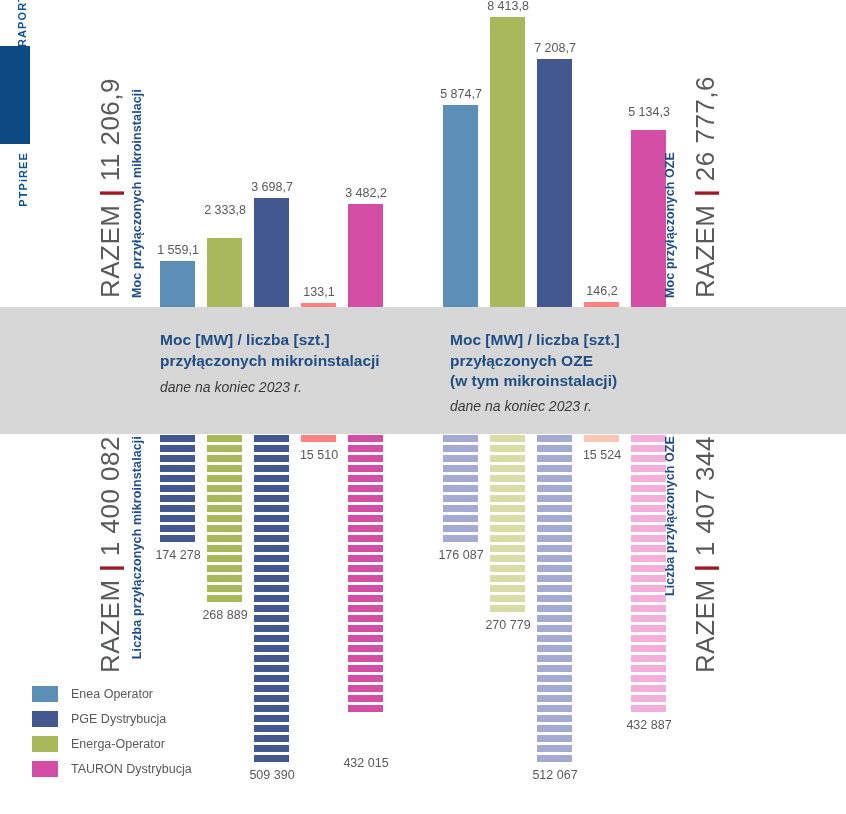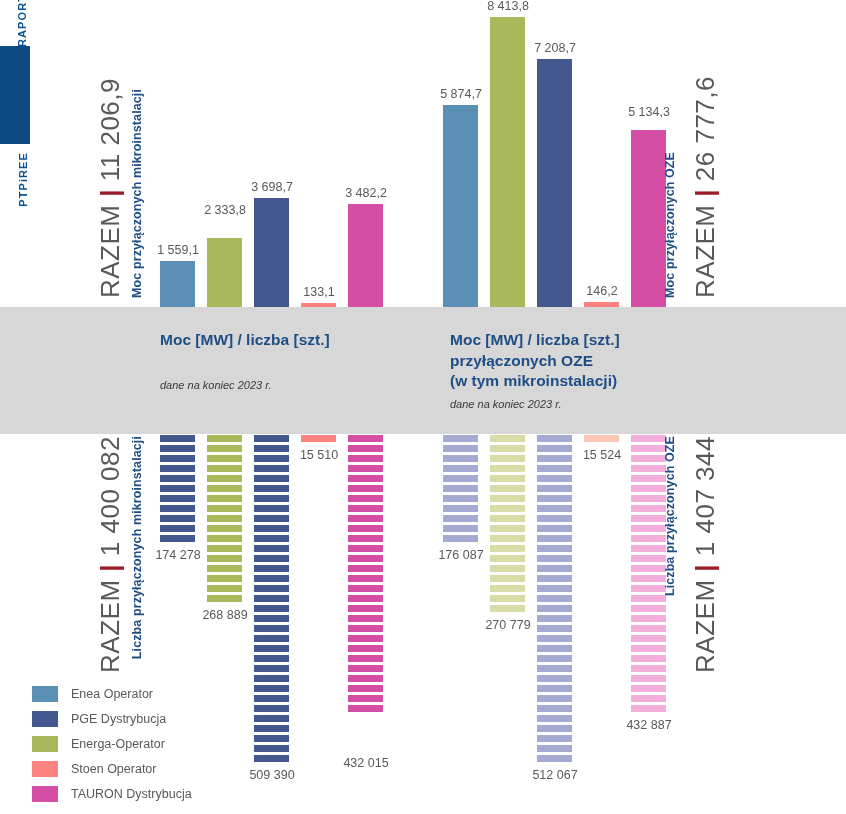--- a/index.html
+++ b/index.html
@@ -81,21 +81,21 @@
     font-size:12.5px;color:#58595b;white-space:nowrap;
   }
 
   
   .block-title{
     position:absolute;
     font-size:15.5px;font-weight:bold;color:#1f4e86;line-height:1.33;
   }
   .block-sub{
     position:absolute;
-    font-size:11px;font-style:italic;color:#3a3a3a;
+    font-size:14px;font-style:italic;color:#3a3a3a;
   }
   #title-mikro{left:160px;top:330px;}
   #sub-mikro{left:160px;top:379px;}
   #title-oze{left:450px;top:330px;}
   #sub-oze{left:450px;top:398px;}
 
   
   #legend{position:absolute;left:32px;top:681px;}
   .legend-row{display:flex;align-items:center;height:25px;}
   .legend-sw{width:26px;height:16px;margin-right:13px;}
@@ -398,20 +398,21 @@
 <div class="vtext razem" id="razem-oze-moc"><span>RAZEM</span> <span class="pipe">|</span> <span>26 777,6</span></div>
 
 <div class="vtext razem" id="razem-mikro-szt"><span>RAZEM</span> <span class="pipe">|</span> <span>1 400 082</span></div>
 <div class="vtext axis-label" id="lbl-mikro-szt">Liczba przyłączonych mikroinstalacji</div>
 
 <div class="vtext axis-label" id="lbl-oze-szt">Liczba przyłączonych OZE</div>
 <div class="vtext razem" id="razem-oze-szt"><span>RAZEM</span> <span class="pipe">|</span> <span>1 407 344</span></div>
 
 <div class="block-title" id="title-mikro">
   <div>Moc [MW] / liczba [szt.]</div>
+  <div>przyłączonych mikroinstalacji</div>
 </div>
 <div class="block-sub" id="sub-mikro">dane na koniec 2023 r.</div>
 
 <div class="block-title" id="title-oze">
   <div>Moc [MW] / liczba [szt.]</div>
   <div>przyłączonych OZE</div>
   <div>(w tym mikroinstalacji)</div>
 </div>
 <div class="block-sub" id="sub-oze">dane na koniec 2023 r.</div>
 
@@ -422,20 +423,16 @@
     </div>
     <div class="legend-row">
       <div class="legend-sw" style="background: rgb(66, 88, 143);"></div>
       <div class="legend-lb">PGE Dystrybucja</div>
     </div>
     <div class="legend-row">
       <div class="legend-sw" style="background: rgb(168, 184, 90);"></div>
       <div class="legend-lb">Energa-Operator</div>
     </div>
     <div class="legend-row">
-      <div class="legend-sw" style="background: rgb(253, 131, 128);"></div>
-      <div class="legend-lb">Stoen Operator</div>
-    </div>
-    <div class="legend-row">
       <div class="legend-sw" style="background: rgb(211, 78, 164);"></div>
       <div class="legend-lb">TAURON Dystrybucja</div>
     </div>
   </div>
 
 </body></html>

